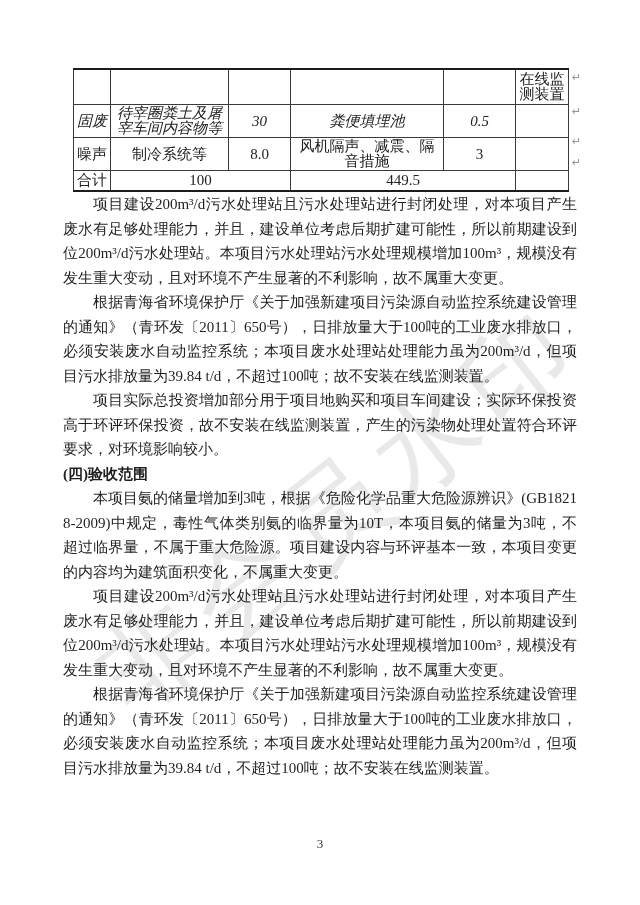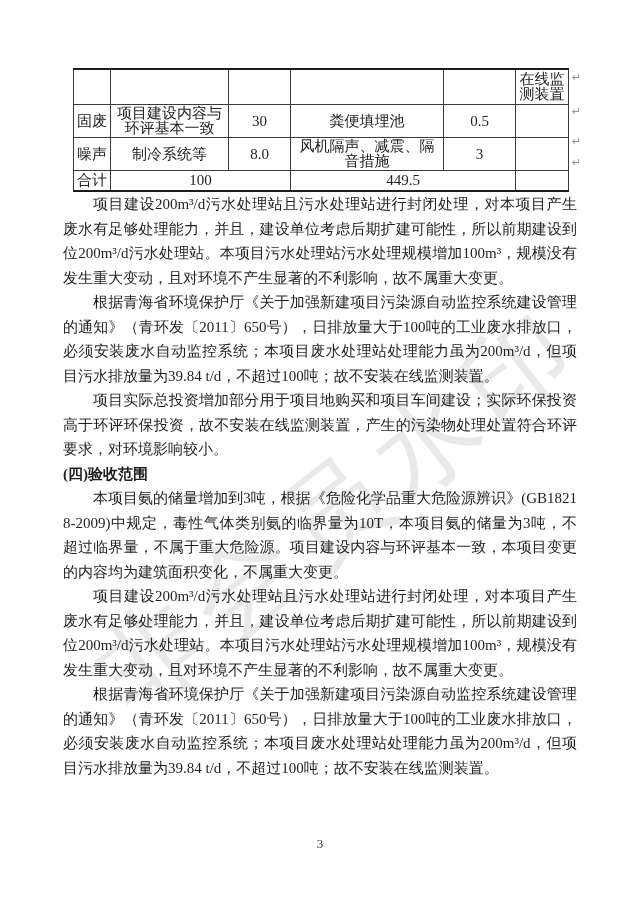--- a/index.html
+++ b/index.html
@@ -41,21 +41,21 @@
   }
   table.pol td{
     border:1px solid #3a3a3a;
     text-align:center;
     vertical-align:middle;
     padding:1px 3px;
     overflow:hidden;
   }
   table.pol{border-top:2px solid #1c1c1c;border-bottom:2px solid #1c1c1c;}
   tr.r1 td{height:32px;}
-  tr.r2 td{height:28px;}
+  tr.r2 td{height:28px;font-style:italic;}
   tr.r3 td{height:19px;}
   tr.r4 td{height:17px;}
   .pmark{
     position:absolute;
     left:499px;
     font-size:11px;
     color:#8f9496;
     font-family:"DejaVu Sans",sans-serif;
     line-height:11px;
   }
@@ -113,21 +113,21 @@
           <tr class="r1">
             <td></td>
             <td></td>
             <td></td>
             <td></td>
             <td></td>
             <td>在线监测装置</td>
           </tr>
           <tr class="r2">
             <td>固废</td>
-            <td>项目建设内容与环评基本一致</td>
+            <td>待宰圈粪土及屠宰车间内容物等</td>
             <td>30</td>
             <td>粪便填埋池</td>
             <td>0.5</td>
             <td></td>
           </tr>
           <tr class="r3">
             <td>噪声</td>
             <td>制冷系统等</td>
             <td>8.0</td>
             <td>风机隔声、减震、隔音措施</td>

